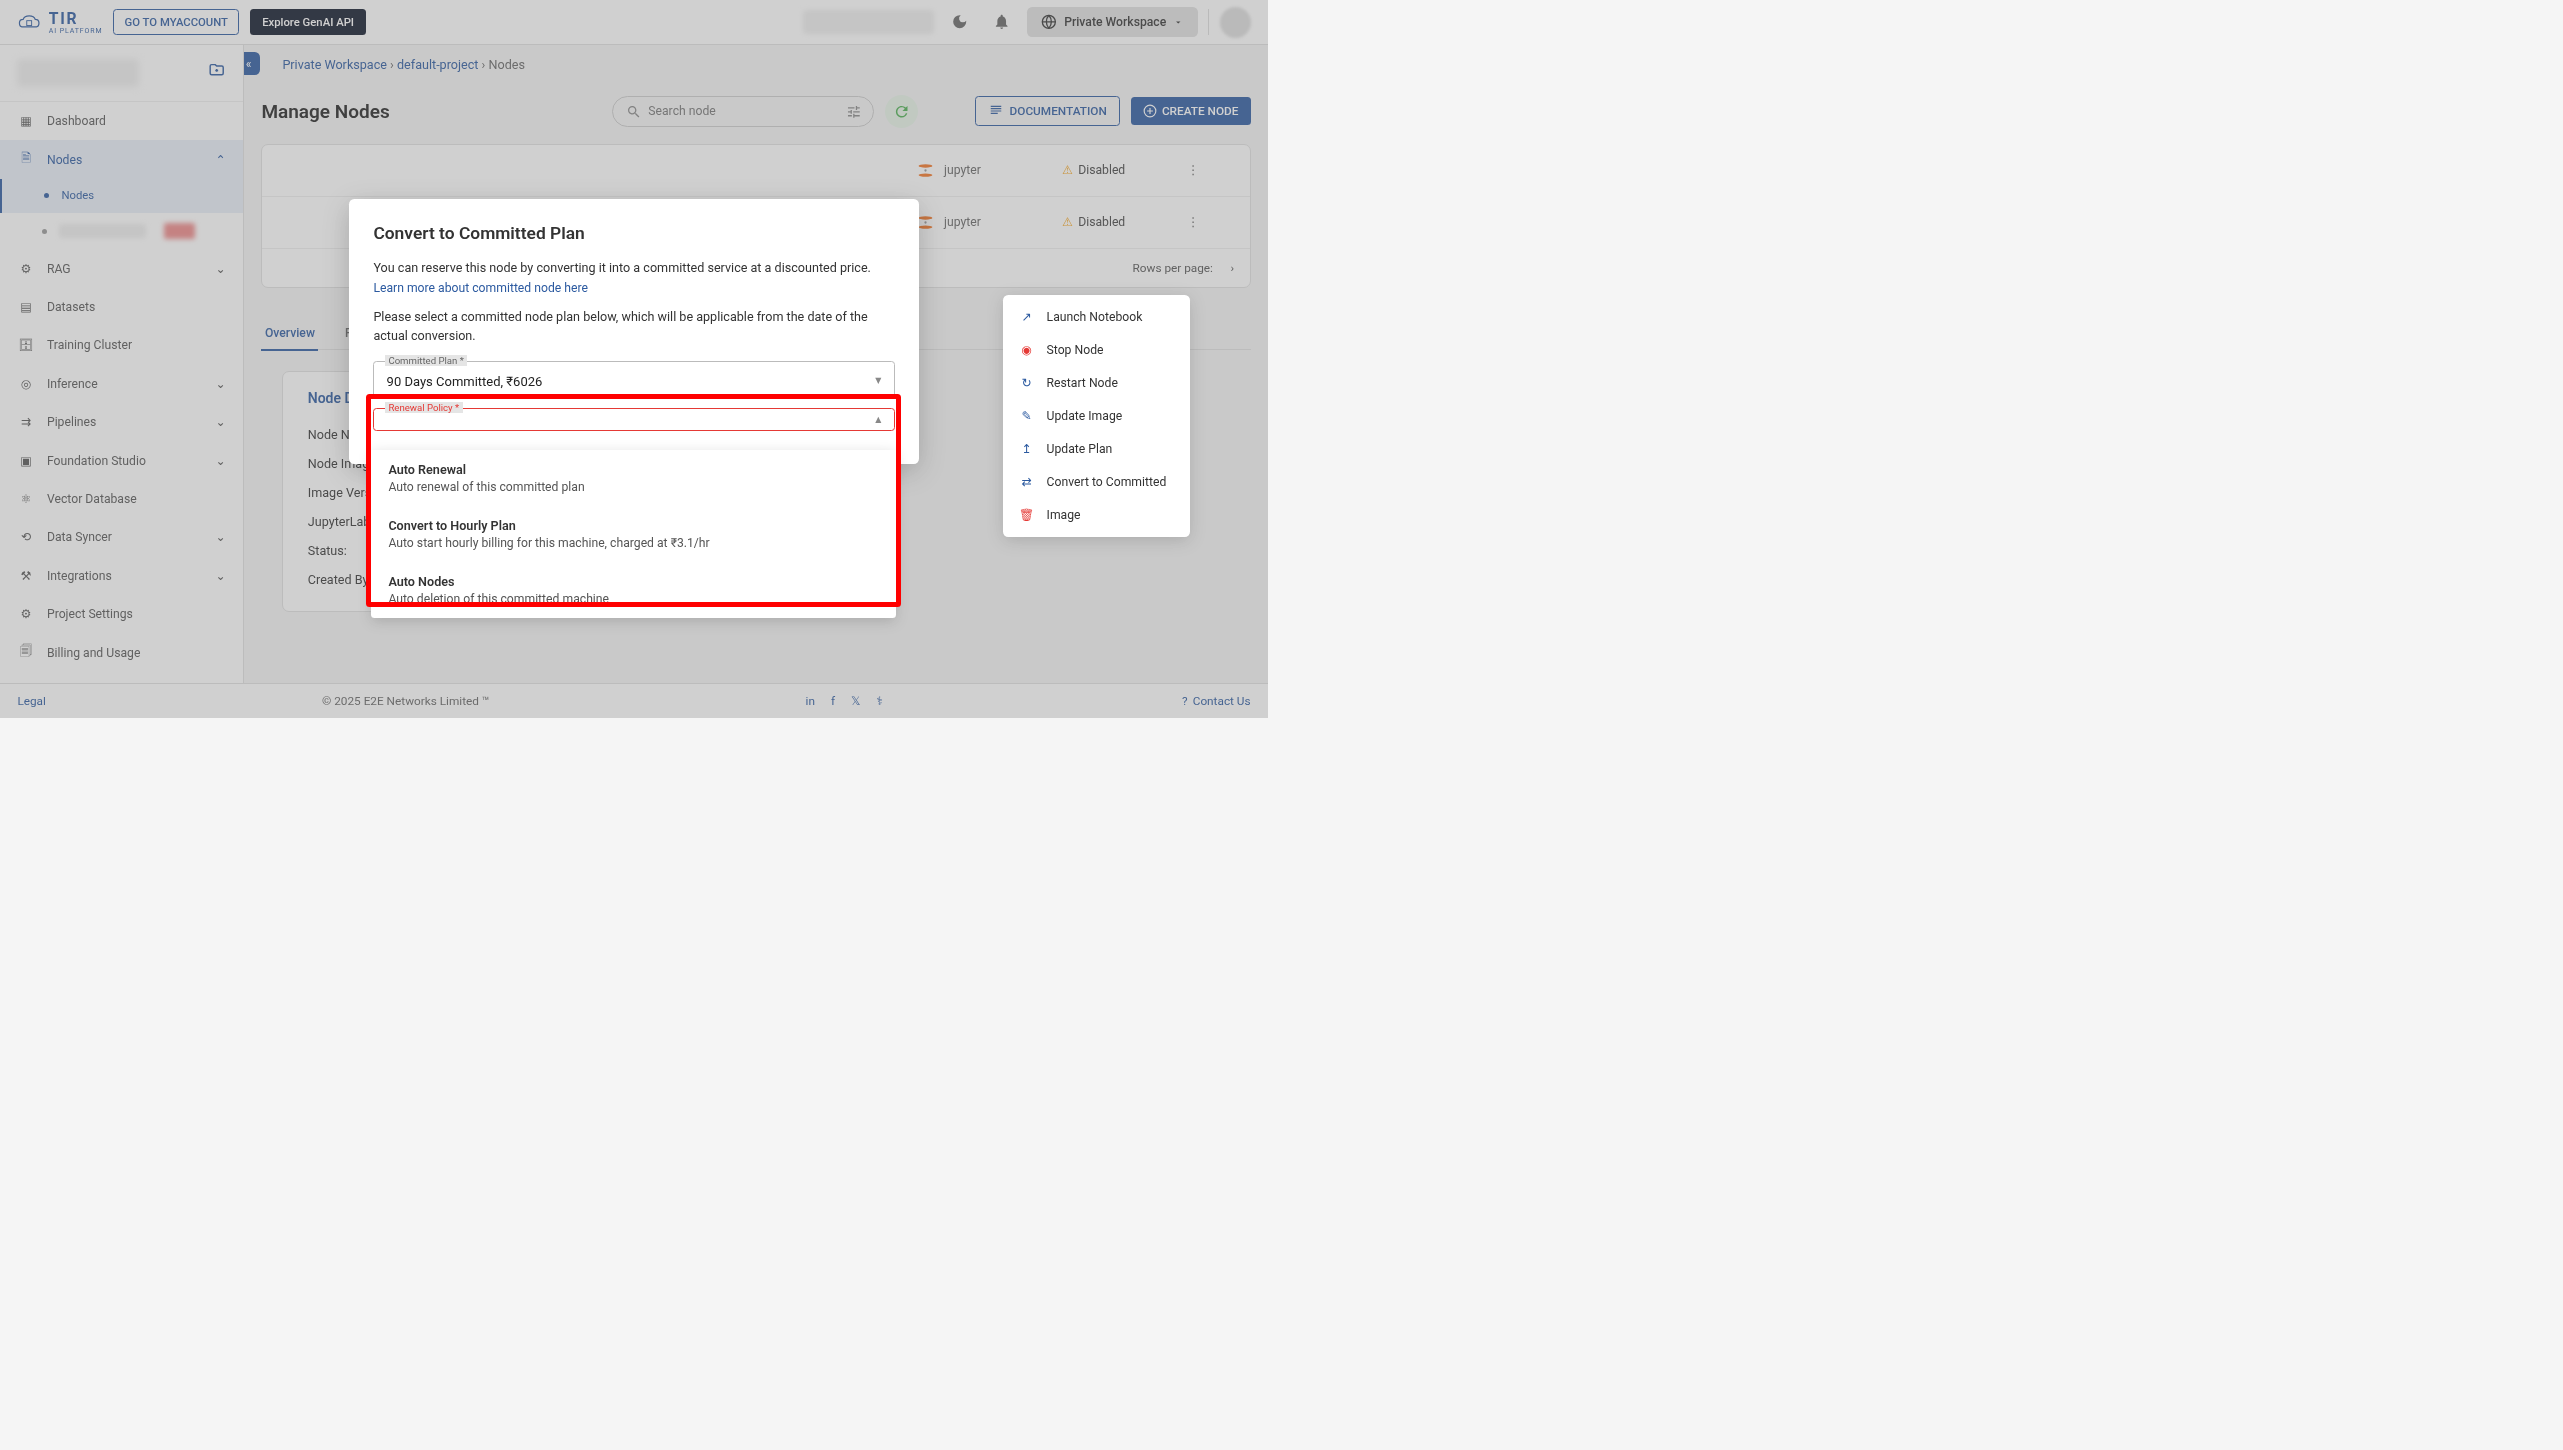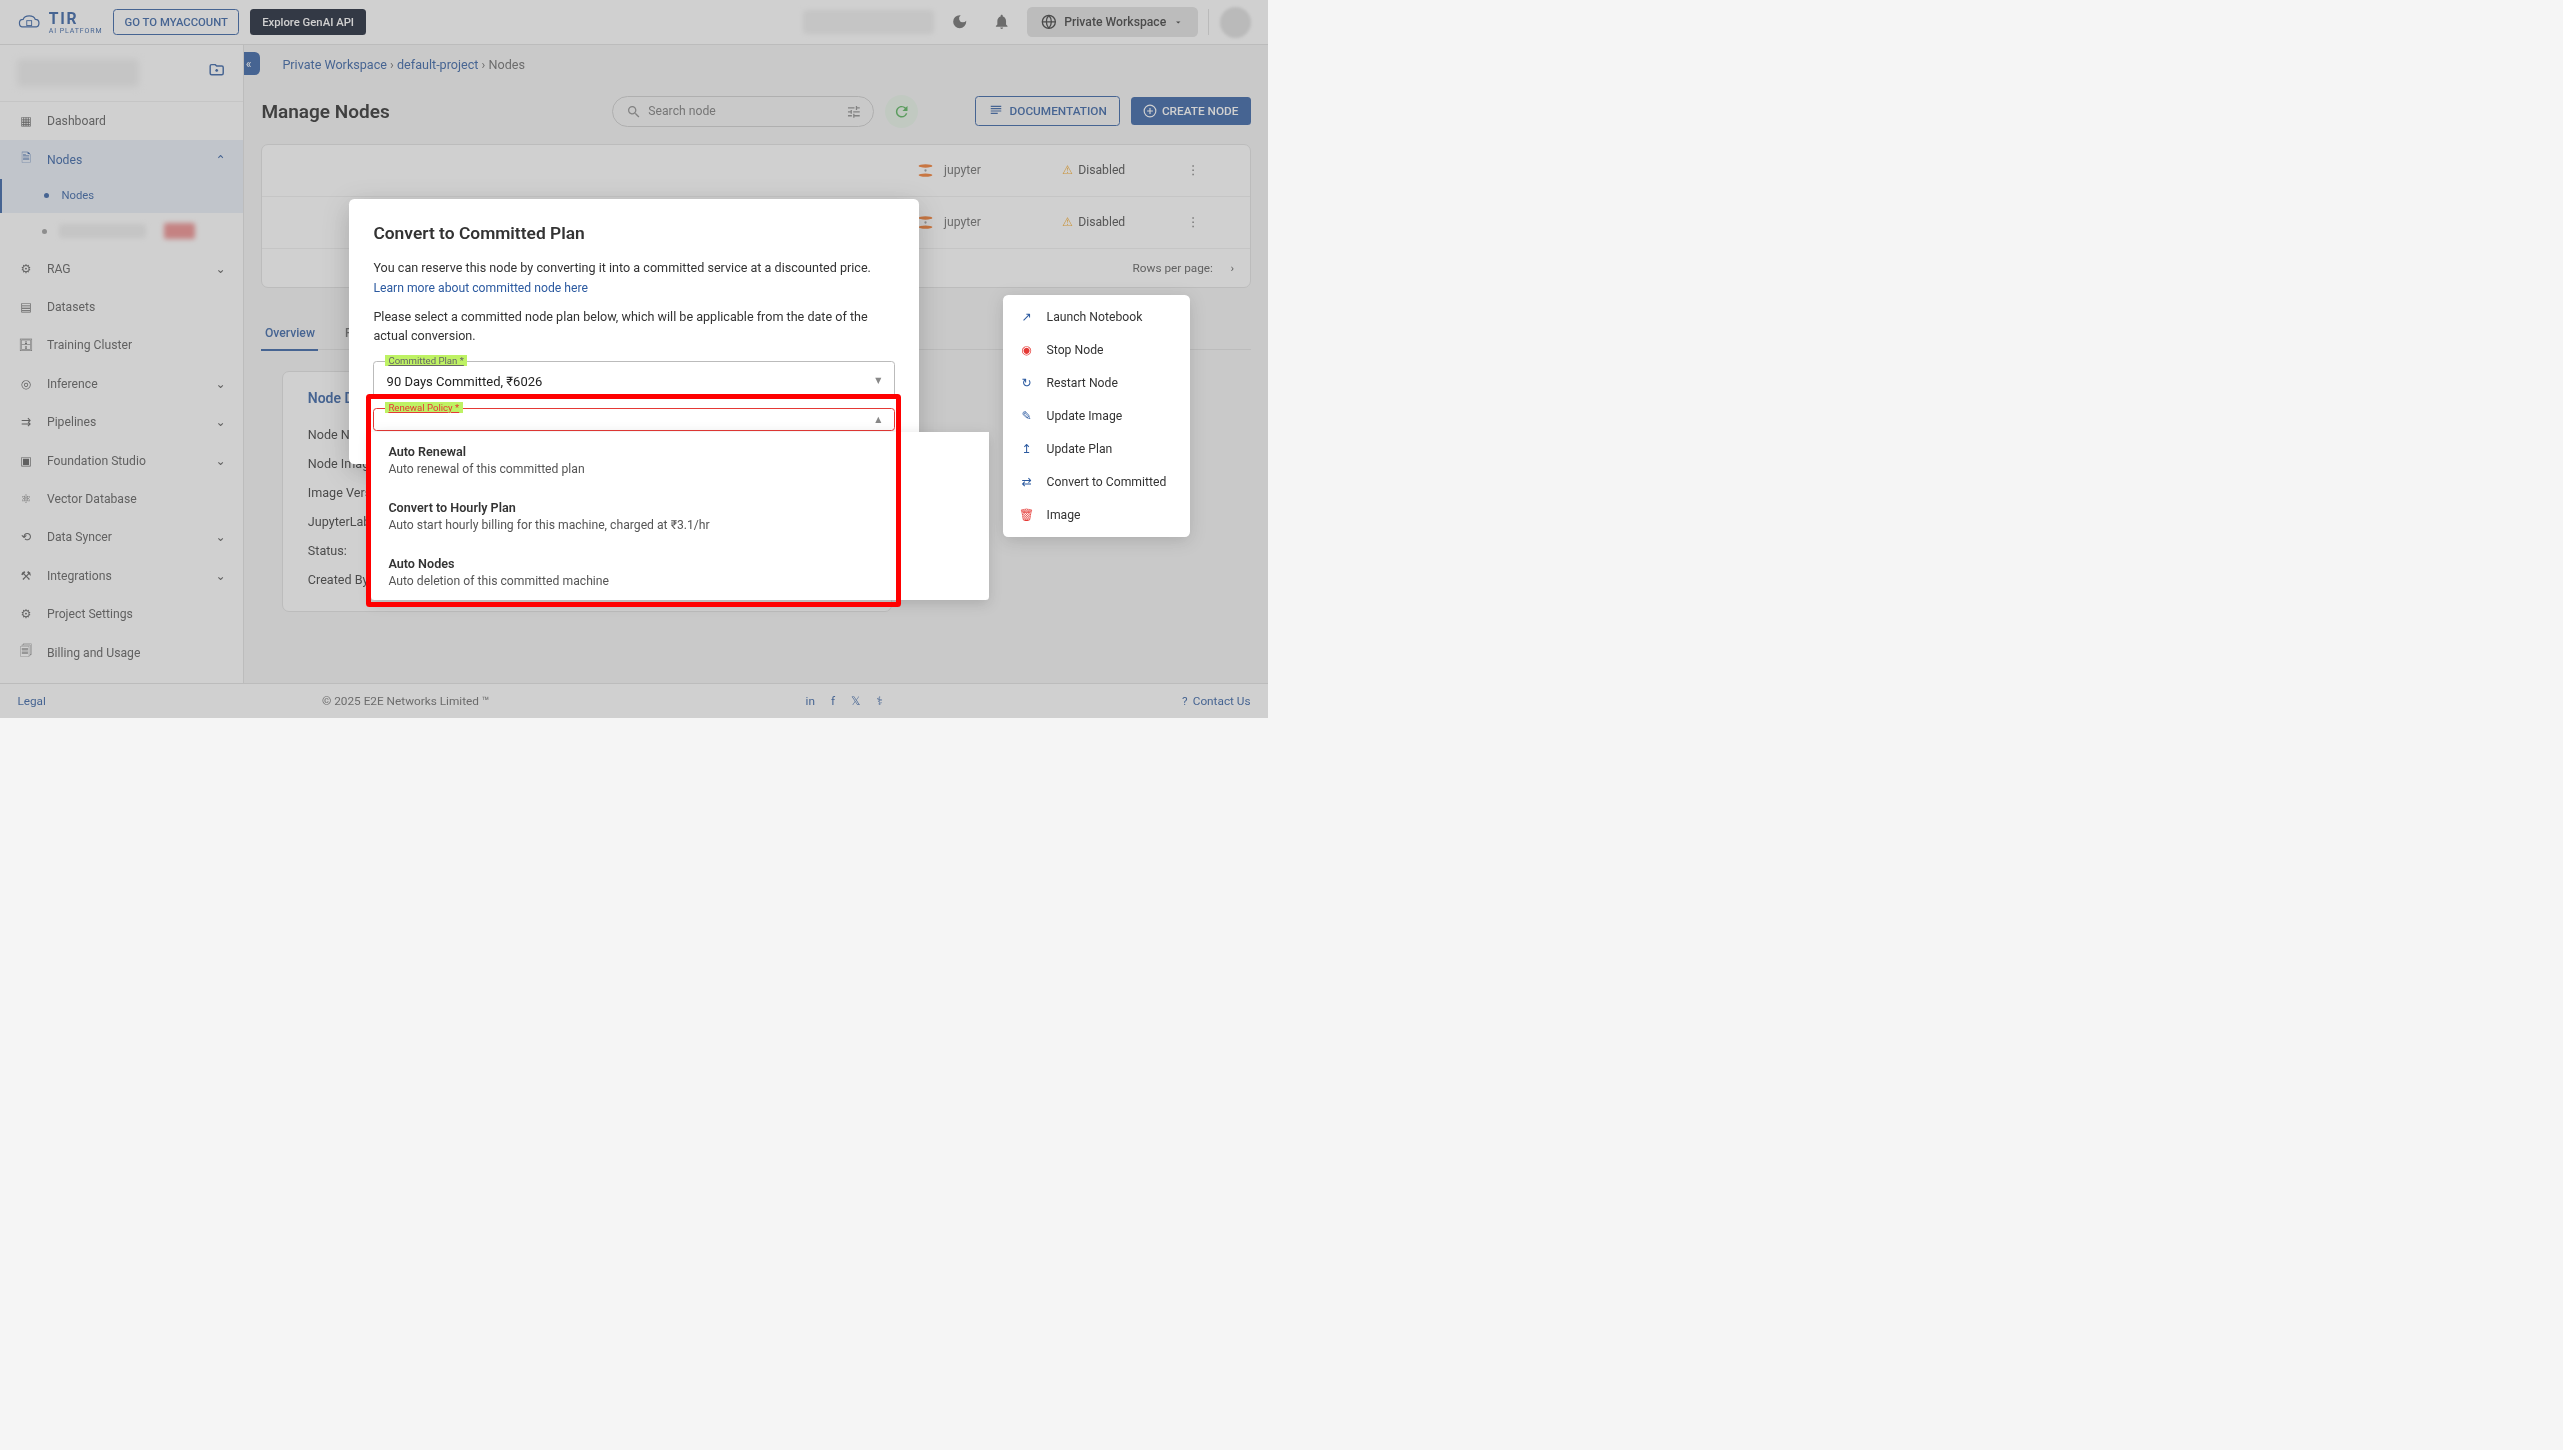--- a/index.html
+++ b/index.html
@@ -80,29 +80,29 @@
 .contact { margin-left: auto; color: #2C5AA0; display: flex; align-items: center; gap: 5.2px; }
 
 
 .dim { position: absolute; inset: 0; background: rgba(120,120,120,0.35); }
 .modal { position: absolute; top: 199px; left: 349px; width: 570px; background: #fff; border-radius: 5.2px; box-shadow: 0 7px 28px rgba(0,0,0,0.2); padding: 24.4px; }
 .modal-title { font-size: 17.4px; font-weight: 600; margin-bottom: 15.7px; }
 .modal-text { font-size: 12.6px; color: #333; line-height: 1.5; margin-bottom: 3.5px; }
 .modal-link { color: #2C5AA0; }
 .modal-text2 { font-size: 12.6px; color: #333; margin: 12.2px 0 15.7px; line-height: 1.5; }
 .select-field { position: relative; border: 0.9px solid #bbb; border-radius: 3.5px; padding: 12.2px 12.2px 8.7px; margin: 8.7px 0; }
-.select-label { position: absolute; top: -7px; left: 10.5px; background: #bef264; padding: 0 3.5px; font-size: 9.6px; color: #666; text-decoration: underline; }
+.select-label { position: absolute; top: -7px; left: 10.5px; background: #e5e5e5; padding: 0 3.5px; font-size: 9.6px; color: #666; }
 .select-val { font-size: 13px; color: #222; }
 .select-arrow { position: absolute; right: 12.2px; top: 50%; transform: translateY(-50%); color: #888; }
 .select-field.error { border-color: #e53935; }
 .select-field.error .select-label { color: #e53935; }
 
 .red-box { position: absolute; top: 394px; left: 366px; width: 535px; height: 213px; border: 5.2px solid #ff0000; border-radius: 3.5px; pointer-events: none; }
 
-.dropdown-pop { position: absolute; top: 432px; left: 371px; width: 618px; background: #fff; box-shadow: 0 3.5px 14px rgba(0,0,0,0.15); border-radius: 0 0 3.5px 3.5px; }
+.dropdown-pop { position: absolute; top: 450px; left: 371px; width: 525px; background: #fff; box-shadow: 0 3.5px 14px rgba(0,0,0,0.15); border-radius: 0 0 3.5px 3.5px; }
 .dd-item { padding: 12.2px 17.4px; cursor: pointer; }
 .dd-title { font-weight: 600; font-size: 12.6px; margin-bottom: 2.6px; }
 .dd-desc { color: #555; font-size: 12.2px; }
 
 .context-menu { position: absolute; top: 295px; left: 1003px; width: 187px; background: #fff; border-radius: 5.2px; box-shadow: 0 3.5px 17.4px rgba(0,0,0,0.15); padding: 5.2px 0; }
 .ctx-item { display: flex; align-items: center; gap: 12.2px; padding: 8.7px 15.7px; font-size: 12.2px; color: #333; cursor: pointer; }
 .ctx-icon { width: 15.7px; height: 15.7px; color: #2C5AA0; display: inline-flex; align-items: center; justify-content: center; }
 .ctx-icon.del { color: #e53935; }
 .ctx-icon.stop { color: #e53935; }
 </style>

